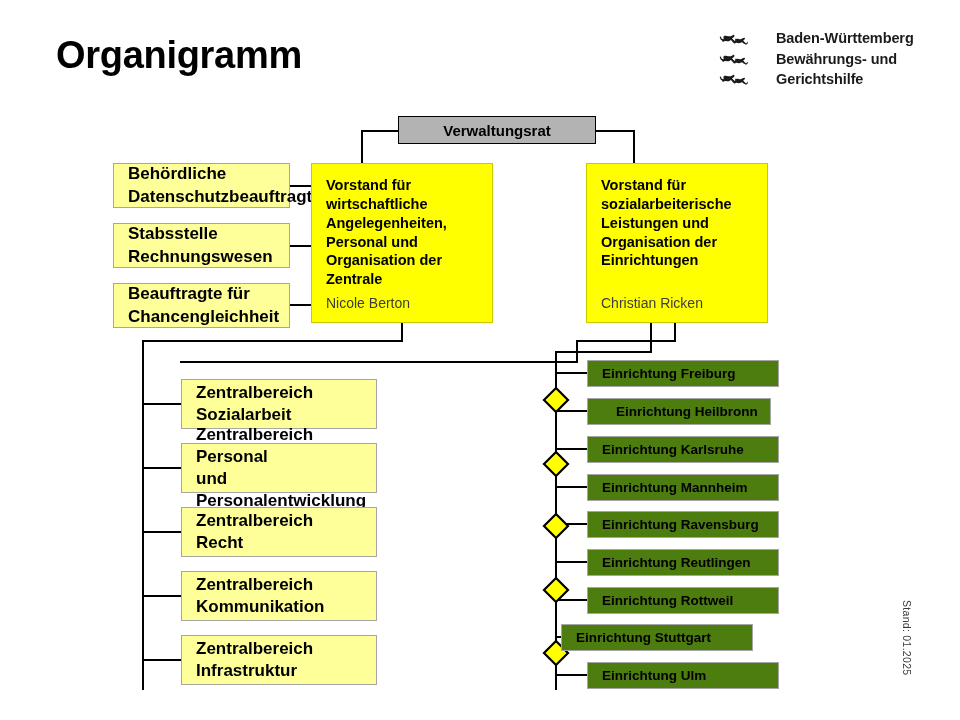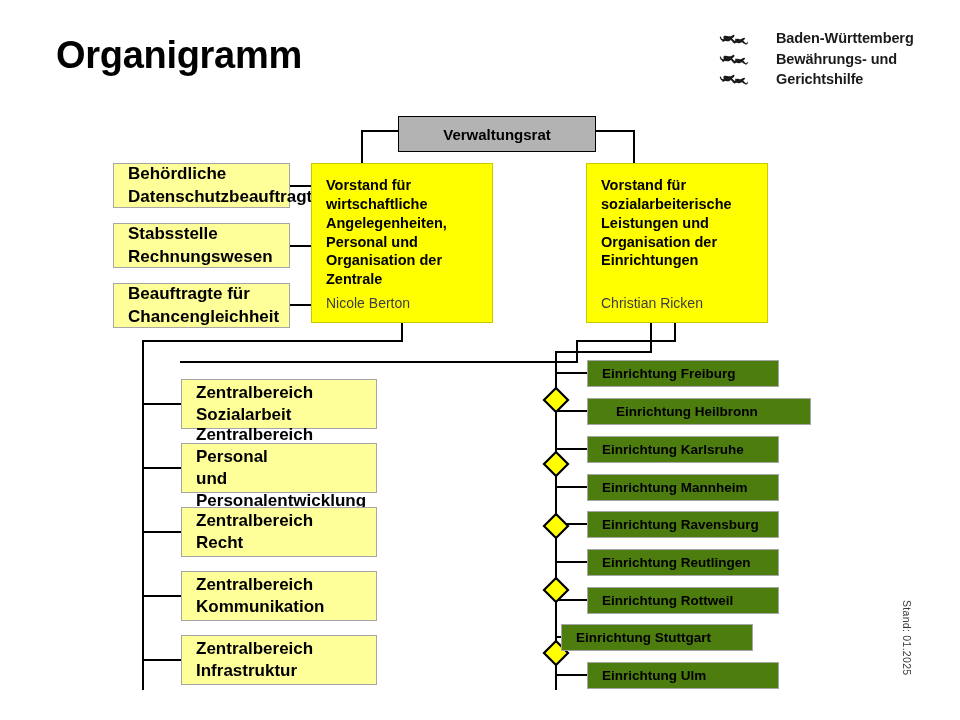--- a/index.html
+++ b/index.html
@@ -114,21 +114,21 @@
 
     <g fill="#ffff00" stroke="#000" stroke-width="2.2">
       <polygon points="556,388 568,400 556,412 544,400"></polygon>
       <polygon points="556,452 568,464 556,476 544,464"></polygon>
       <polygon points="556,514 568,526 556,538 544,526"></polygon>
       <polygon points="556,578 568,590 556,602 544,590"></polygon>
       <polygon points="556,641 568,653 556,665 544,653"></polygon>
     </g>
   </svg>
 
-  <div class="node n-gray" style="left:398px;top:116px;width:198px;height:36px;align-items:center;">
+  <div class="node n-gray" style="left:398px;top:116px;width:198px;height:28px;align-items:center;">
     <div class="t">Verwaltungsrat</div>
   </div>
 
   <div class="node n-lyellow" style="left:113px;top:163px;width:177px;height:45px;">
     <div class="t">Behördliche</div>
     <div class="t">Datenschutzbeauftragte</div>
   </div>
   <div class="node n-lyellow" style="left:113px;top:223px;width:177px;height:45px;">
     <div class="t">Stabsstelle</div>
     <div class="t">Rechnungswesen</div>
@@ -164,21 +164,21 @@
     <div class="t">Kommunikation</div>
   </div>
   <div class="node n-lyellow" style="left:181px;top:635px;width:196px;height:50px;">
     <div class="t">Zentralbereich</div>
     <div class="t">Infrastruktur</div>
   </div>
 
   <div class="node n-row" style="left:587px;top:360px;width:192px;height:27px;">
     <div class="t">Einrichtung Freiburg</div>
   </div>
-  <div class="node n-row" style="left:587px;top:398px;width:224px;height:27px;padding-left:28px;">
+  <div class="node n-row" style="left:587px;top:398px;width:184px;height:27px;padding-left:28px;">
     <div class="t">Einrichtung Heilbronn</div>
   </div>
   <div class="node n-row" style="left:587px;top:436px;width:192px;height:27px;">
     <div class="t">Einrichtung Karlsruhe</div>
   </div>
   <div class="node n-row" style="left:587px;top:474px;width:192px;height:27px;">
     <div class="t">Einrichtung Mannheim</div>
   </div>
   <div class="node n-row" style="left:587px;top:511px;width:192px;height:27px;">
     <div class="t">Einrichtung Ravensburg</div>

